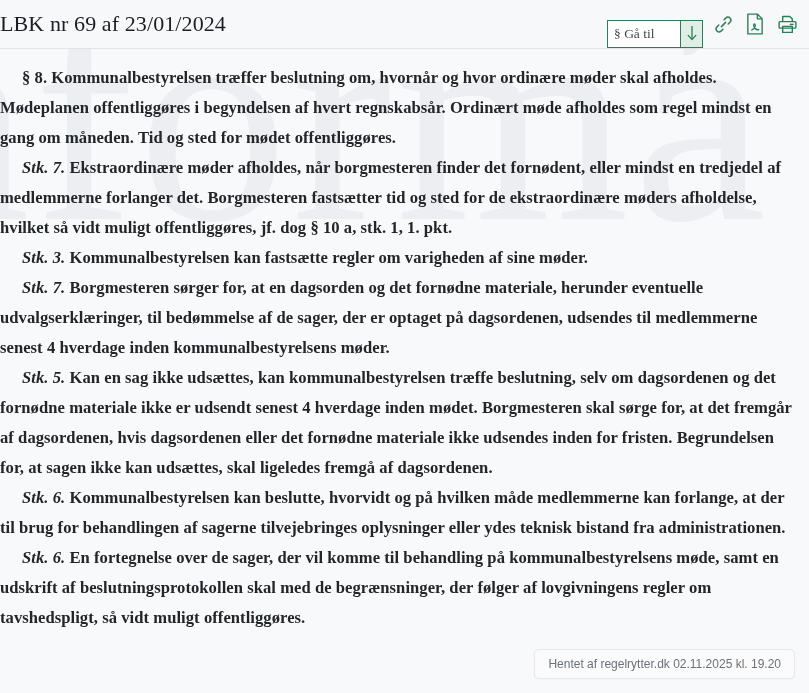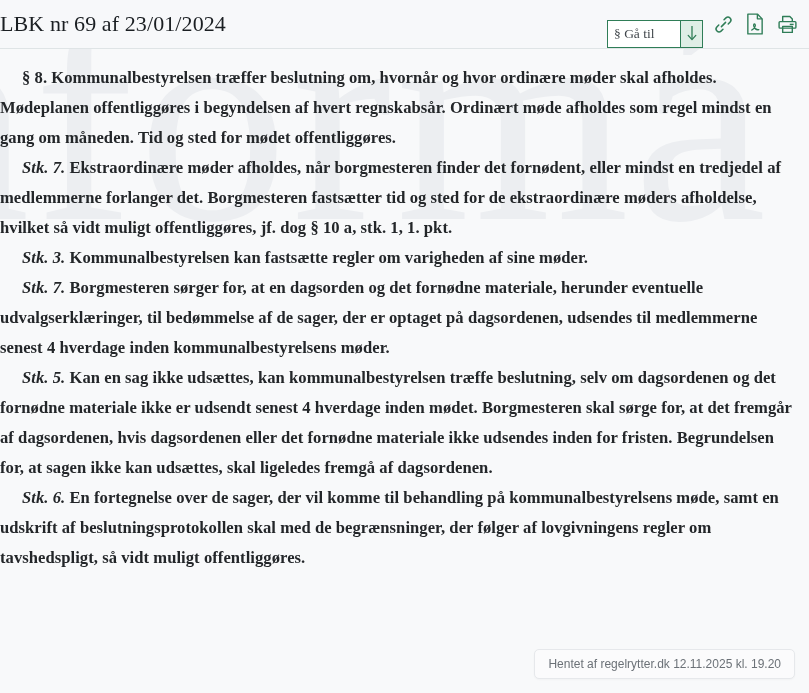--- a/index.html
+++ b/index.html
@@ -212,16 +212,17 @@
   </div>
 </div>
 
 <div id="doc-body">
 
 <p class="para"><span class="sect-sign">§ 8.</span><span> Kommunalbestyrelsen træffer beslutning om, hvornår og hvor ordinære møder skal afholdes. Mødeplanen offentliggøres i begyndelsen af hvert regnskabsår. Ordinært møde afholdes som regel mindst en gang om måneden. Tid og sted for mødet offentliggøres.</span></p>
     <p class="para"><span class="lead-em">Stk. 7.</span><span> Ekstraordinære møder afholdes, når borgmesteren finder det fornødent, eller mindst en tredjedel af medlemmerne forlanger det. Borgmesteren fastsætter tid og sted for de ekstraordinære møders afholdelse, hvilket så vidt muligt offentliggøres, jf. dog § 10 a, stk. 1, 1. pkt.</span></p>
     <p class="para"><span class="lead-em">Stk. 3.</span><span> Kommunalbestyrelsen kan fastsætte regler om varigheden af sine møder.</span></p>
     <p class="para"><span class="lead-em">Stk. 7.</span><span> Borgmesteren sørger for, at en dagsorden og det fornødne materiale, herunder eventuelle udvalgserklæringer, til bedømmelse af de sager, der er optaget på dagsordenen, udsendes til medlemmerne senest 4 hverdage inden kommunalbestyrelsens møder.</span></p>
     <p class="para"><span class="lead-em">Stk. 5.</span><span> Kan en sag ikke udsættes, kan kommunalbestyrelsen træffe beslutning, selv om dagsordenen og det fornødne materiale ikke er udsendt senest 4 hverdage inden mødet. Borgmesteren skal sørge for, at det fremgår af dagsordenen, hvis dagsordenen eller det fornødne materiale ikke udsendes inden for fristen. Begrundelsen for, at sagen ikke kan udsættes, skal ligeledes fremgå af dagsordenen.</span></p>
+    <p class="para"><span class="lead-em">Stk. 6.</span><span> Kommunalbestyrelsen kan beslutte, hvorvidt og på hvilken måde medlemmerne kan forlange, at der til brug for behandlingen af sagerne tilvejebringes oplysninger eller ydes teknisk bistand fra administrationen.</span></p>
     <p class="para"><span class="lead-em">Stk. 6.</span><span> En fortegnelse over de sager, der vil komme til behandling på kommunalbestyrelsens møde, samt en udskrift af beslutningsprotokollen skal med de begrænsninger, der følger af lovgivningens regler om tavshedspligt, så vidt muligt offentliggøres.</span></p>
   </div>
 
-<div id="footer-badge">Hentet af regelrytter.dk 12.11.2025 kl. 19.20</div>
+<div id="footer-badge">Hentet af regelrytter.dk 02.11.2025 kl. 19.20</div>
 
 </body></html>

